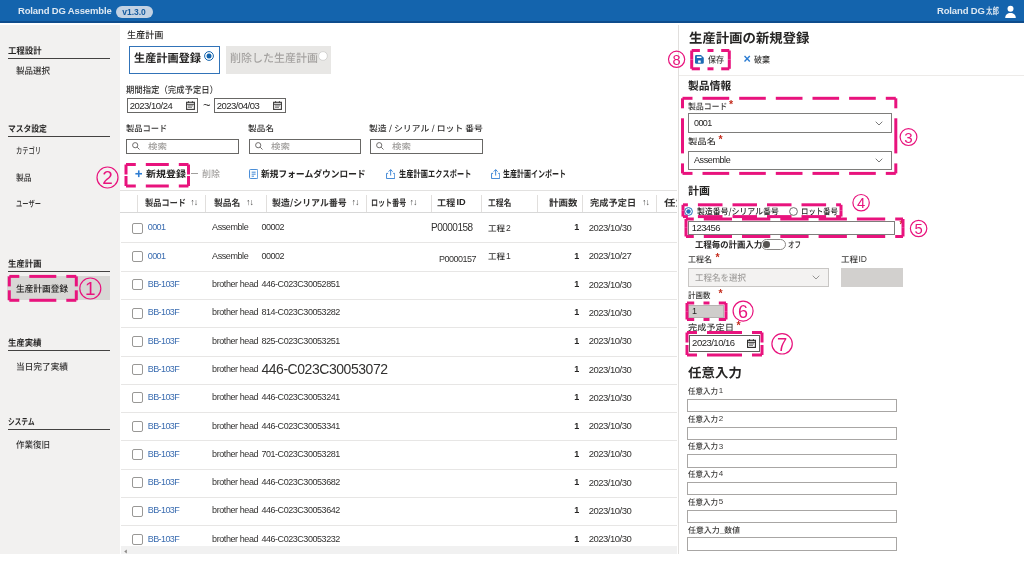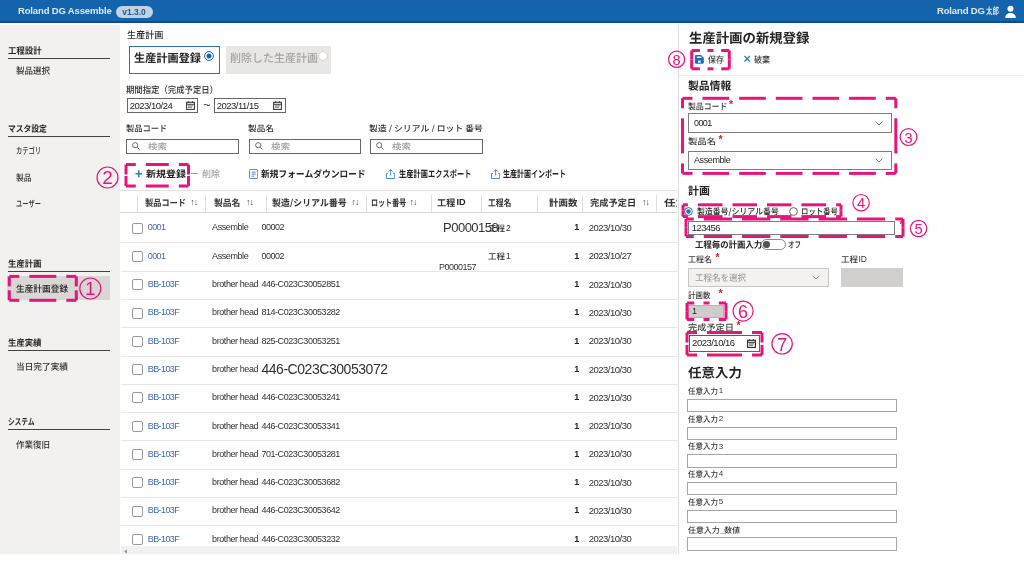--- a/index.html
+++ b/index.html
@@ -220,21 +220,21 @@
     <svg class="abs" style="left:186.0px;top:101.3px" width="9" height="9" viewBox="0 0 9 9">
       <rect x="0.6" y="1.3" width="7.8" height="7.1" fill="none" stroke="#3b3a39" stroke-width="1.1"></rect>
       <line x1="1.1" y1="3.3" x2="7.9" y2="3.3" stroke="#3b3a39" stroke-width="1"></line>
       <line x1="2.6" y1="0.2" x2="2.6" y2="1.8" stroke="#3b3a39" stroke-width="1"></line>
       <line x1="6.4" y1="0.2" x2="6.4" y2="1.8" stroke="#3b3a39" stroke-width="1"></line>
       <line x1="2" y1="4.9" x2="7" y2="4.9" stroke="#3b3a39" stroke-width="0.7"></line>
       <line x1="2" y1="6.3" x2="6" y2="6.3" stroke="#3b3a39" stroke-width="0.7"></line>
     </svg>
     <div style="position:absolute;left:203.0px;top:95.3px;font-size:13.0px;color:#323130;line-height:19.5px;white-space:nowrap;">~</div>
     <div style="position:absolute;left:214.0px;top:98.3px;width:71.5px;height:15.1px;background:#fff;border:1.3px solid #686765;"></div>
-    <div style="position:absolute;left:216.7px;top:98.7px;font-size:9.5px;color:#262524;letter-spacing:-0.50px;line-height:14.2px;white-space:nowrap;">2023/11/15</div>
+    <div style="position:absolute;left:216.7px;top:98.7px;font-size:9.5px;color:#262524;letter-spacing:-0.50px;line-height:14.2px;white-space:nowrap;">2023/04/03</div>
     <svg class="abs" style="left:273.0px;top:101.3px" width="9" height="9" viewBox="0 0 9 9">
       <rect x="0.6" y="1.3" width="7.8" height="7.1" fill="none" stroke="#3b3a39" stroke-width="1.1"></rect>
       <line x1="1.1" y1="3.3" x2="7.9" y2="3.3" stroke="#3b3a39" stroke-width="1"></line>
       <line x1="2.6" y1="0.2" x2="2.6" y2="1.8" stroke="#3b3a39" stroke-width="1"></line>
       <line x1="6.4" y1="0.2" x2="6.4" y2="1.8" stroke="#3b3a39" stroke-width="1"></line>
       <line x1="2" y1="4.9" x2="7" y2="4.9" stroke="#3b3a39" stroke-width="0.7"></line>
       <line x1="2" y1="6.3" x2="6" y2="6.3" stroke="#3b3a39" stroke-width="0.7"></line>
     </svg>
     <div style="position:absolute;left:126.0px;top:123.9px;color:#323130;">
       <svg class="j" style="width:41.30px;height:8.50px;" viewBox="0 -880 5000 1000" preserveAspectRatio="none">
@@ -507,38 +507,38 @@
     <div style="position:absolute;left:431.3px;top:194.5px;width:1px;height:17px;background:#e1dfdd;"></div>
     <div style="position:absolute;left:480.8px;top:194.5px;width:1px;height:17px;background:#e1dfdd;"></div>
     <div style="position:absolute;left:536.7px;top:194.5px;width:1px;height:17px;background:#e1dfdd;"></div>
     <div style="position:absolute;left:581.8px;top:194.5px;width:1px;height:17px;background:#e1dfdd;"></div>
     <div style="position:absolute;left:656.2px;top:194.5px;width:1px;height:17px;background:#e1dfdd;"></div>
     <div style="position:absolute;left:120px;top:212px;width:557px;height:1px;background:#d8d8d8;"></div>
     <div style="position:absolute;left:131.5px;top:222.7px;width:11px;height:11px;background:#fff;border:1.2px solid #999896;border-radius:2px;"></div>
     <div style="position:absolute;left:147.8px;top:221.4px;font-size:9.0px;color:#3a6cb0;letter-spacing:-0.60px;line-height:13.5px;white-space:nowrap;">0001</div>
     <div style="position:absolute;left:212.1px;top:221.4px;font-size:9.0px;color:#323130;letter-spacing:-0.42px;line-height:13.5px;white-space:nowrap;">Assemble</div>
     <div style="position:absolute;left:261.4px;top:221.4px;font-size:9.0px;color:#323130;letter-spacing:-0.45px;line-height:13.5px;white-space:nowrap;">00002</div>
-    <div style="position:absolute;left:431px;top:221.4px;font-size:13px;color:#323130;letter-spacing:-0.50px;line-height:13.5px;white-space:nowrap;margin-left:12px;">P0000158</div>
+    <div style="position:absolute;left:431px;top:221.4px;font-size:10px;color:#323130;letter-spacing:-0.50px;line-height:13.5px;white-space:nowrap;">P0000158</div>
     <div style="position:absolute;left:488.4px;top:223.7px;color:#323130;">
       <svg class="j" style="width:17.00px;height:8.50px;" viewBox="0 -880 2000 1000" preserveAspectRatio="none">
         <g transform="scale(1,-1)">
           <use href="#g109"></use>
           <use href="#g110" x="1000"></use>
         </g>
       </svg>
     </div>
     <div style="position:absolute;left:506.0px;top:221.8px;font-size:8.5px;color:#323130;line-height:12.8px;white-space:nowrap;">2</div>
     <div style="position:absolute;left:574.2px;top:221.4px;font-size:9.0px;color:#262524;font-weight:bold;line-height:13.5px;white-space:nowrap;">1</div>
     <div style="position:absolute;left:588.7px;top:221.0px;font-size:9.5px;color:#323130;letter-spacing:-0.50px;line-height:14.2px;white-space:nowrap;">2023/10/30</div>
     <div style="position:absolute;left:120.5px;top:242.3px;width:556.5px;height:1px;background:#e7e6e5;"></div>
     <div style="position:absolute;left:131.5px;top:250.9px;width:11px;height:11px;background:#fff;border:1.2px solid #999896;border-radius:2px;"></div>
     <div style="position:absolute;left:147.8px;top:249.7px;font-size:9.0px;color:#3a6cb0;letter-spacing:-0.60px;line-height:13.5px;white-space:nowrap;">0001</div>
     <div style="position:absolute;left:212.1px;top:249.7px;font-size:9.0px;color:#323130;letter-spacing:-0.42px;line-height:13.5px;white-space:nowrap;">Assemble</div>
     <div style="position:absolute;left:261.4px;top:249.7px;font-size:9.0px;color:#323130;letter-spacing:-0.45px;line-height:13.5px;white-space:nowrap;">00002</div>
-    <div style="position:absolute;left:438.9px;top:261px;font-size:9.0px;color:#323130;letter-spacing:-0.50px;line-height:13.5px;white-space:nowrap;">P0000157</div>
+    <div style="position:absolute;left:438.9px;top:253px;font-size:9.0px;color:#323130;letter-spacing:-0.50px;line-height:13.5px;white-space:nowrap;">P0000157</div>
     <div style="position:absolute;left:488.4px;top:252.0px;color:#323130;">
       <svg class="j" style="width:17.00px;height:8.50px;" viewBox="0 -880 2000 1000" preserveAspectRatio="none">
         <g transform="scale(1,-1)">
           <use href="#g109"></use>
           <use href="#g110" x="1000"></use>
         </g>
       </svg>
     </div>
     <div style="position:absolute;left:506.0px;top:250.1px;font-size:8.5px;color:#323130;line-height:12.8px;white-space:nowrap;">1</div>
     <div style="position:absolute;left:574.2px;top:249.7px;font-size:9.0px;color:#262524;font-weight:bold;line-height:13.5px;white-space:nowrap;">1</div>

